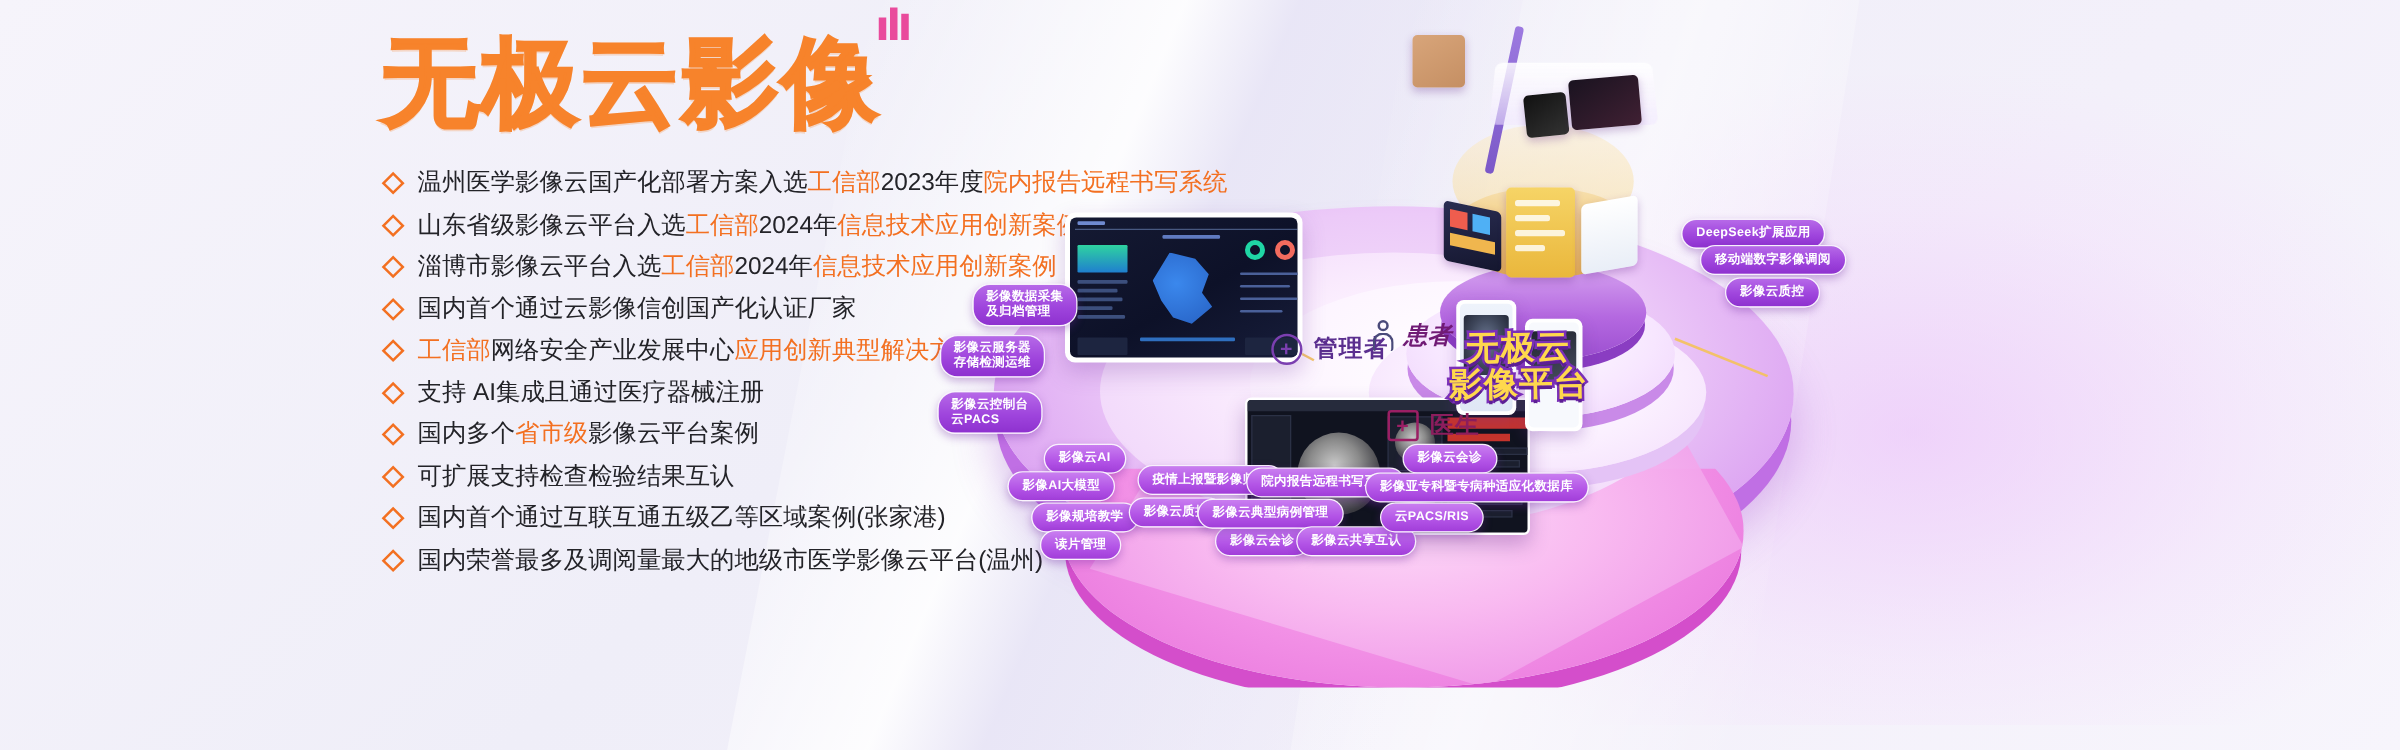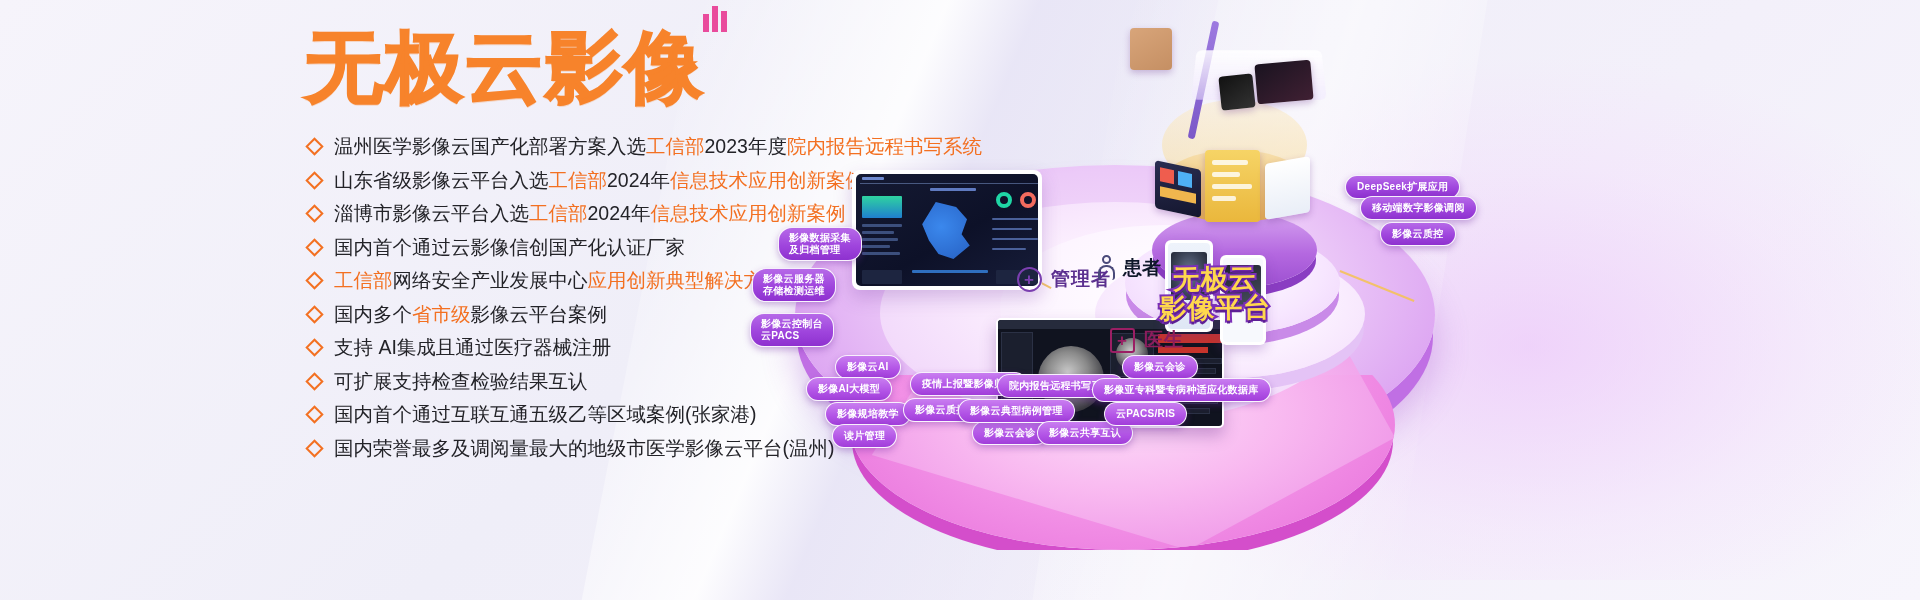--- a/index.html
+++ b/index.html
@@ -213,22 +213,22 @@
   }
   .role .glyph {
     width:25px; height:25px; display:flex; align-items:center; justify-content:center;
     font-size:17px; font-weight:700; line-height:1;
   }
   #role-admin { left:317px; top:266px; color:#5b2f8f; }
   #role-admin .glyph { border:2.2px solid #7b3fb0; border-radius:50%; color:#7b3fb0; }
   #role-doctor { left:410px; top:327px; color:#8c1d5d; }
   #role-doctor .glyph { border:2.4px solid #9b1f64; border-radius:3px; color:#9b1f64; position:relative;}
 
-  #role-patient-wrap { position:absolute; left:398px; top:255px; display:flex; align-items:flex-start; gap:8px;
-    font-size:19px; font-weight:700; color:#0f172a;}
+  #role-patient-wrap { position:absolute; left:398px; top:255px; display:flex; align-items:flex-end; gap:8px;
+    font-size:19px; font-weight:700; color:#701a75;font-style:italic;}
   .person {
     width:17px; height:25px; position:relative;
   }
   .person .head{position:absolute;left:4px;top:0;width:9px;height:9px;border:2px solid #4a4a7a;border-radius:50%;}
   .person .bodyp{position:absolute;left:0;top:10px;width:17px;height:15px;border:2px solid #4a4a7a;border-radius:8px 8px 3px 3px;border-bottom:none;}
 
   
   #brand {
     position:absolute; left:420px; top:265px; width:190px;
     text-align:center;
@@ -294,25 +294,25 @@
       <div class="bullet">
         <span class="diamond"></span>
         <span class="btext"><span>国内首个通过云影像信创国产化认证厂家</span></span>
       </div>
       <div class="bullet">
         <span class="diamond"></span>
         <span class="btext"><span class="hl">工信部</span><span>网络安全产业发展中心</span><span class="hl">应用创新典型解决方案</span></span>
       </div>
       <div class="bullet">
         <span class="diamond"></span>
+        <span class="btext"><span>支持 AI集成且通过医疗器械注册</span></span>
+      </div>
+      <div class="bullet">
+        <span class="diamond"></span>
         <span class="btext"><span>国内多个</span><span class="hl">省市级</span><span>影像云平台案例</span></span>
-      </div>
-      <div class="bullet">
-        <span class="diamond"></span>
-        <span class="btext"><span>支持 AI集成且通过医疗器械注册</span></span>
       </div>
       <div class="bullet">
         <span class="diamond"></span>
         <span class="btext"><span>可扩展支持检查检验结果互认</span></span>
       </div>
       <div class="bullet">
         <span class="diamond"></span>
         <span class="btext"><span>国内首个通过互联互通五级乙等区域案例(张家港)</span></span>
       </div>
       <div class="bullet">

